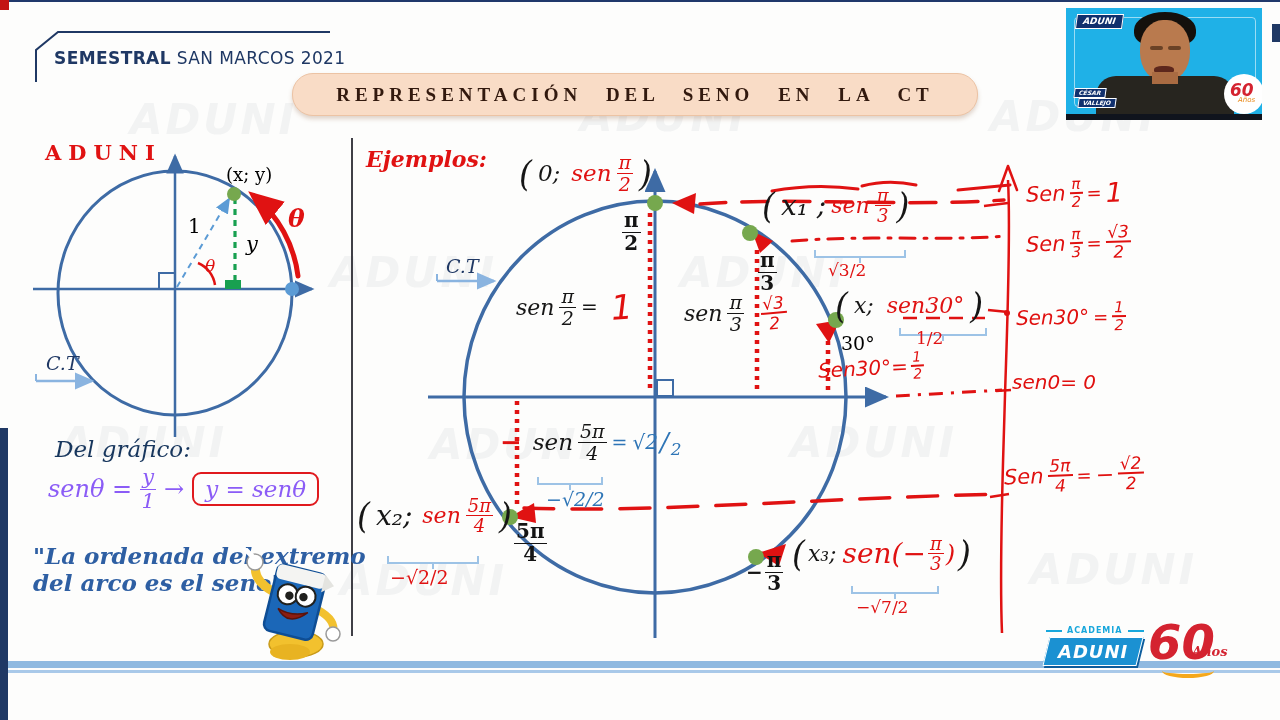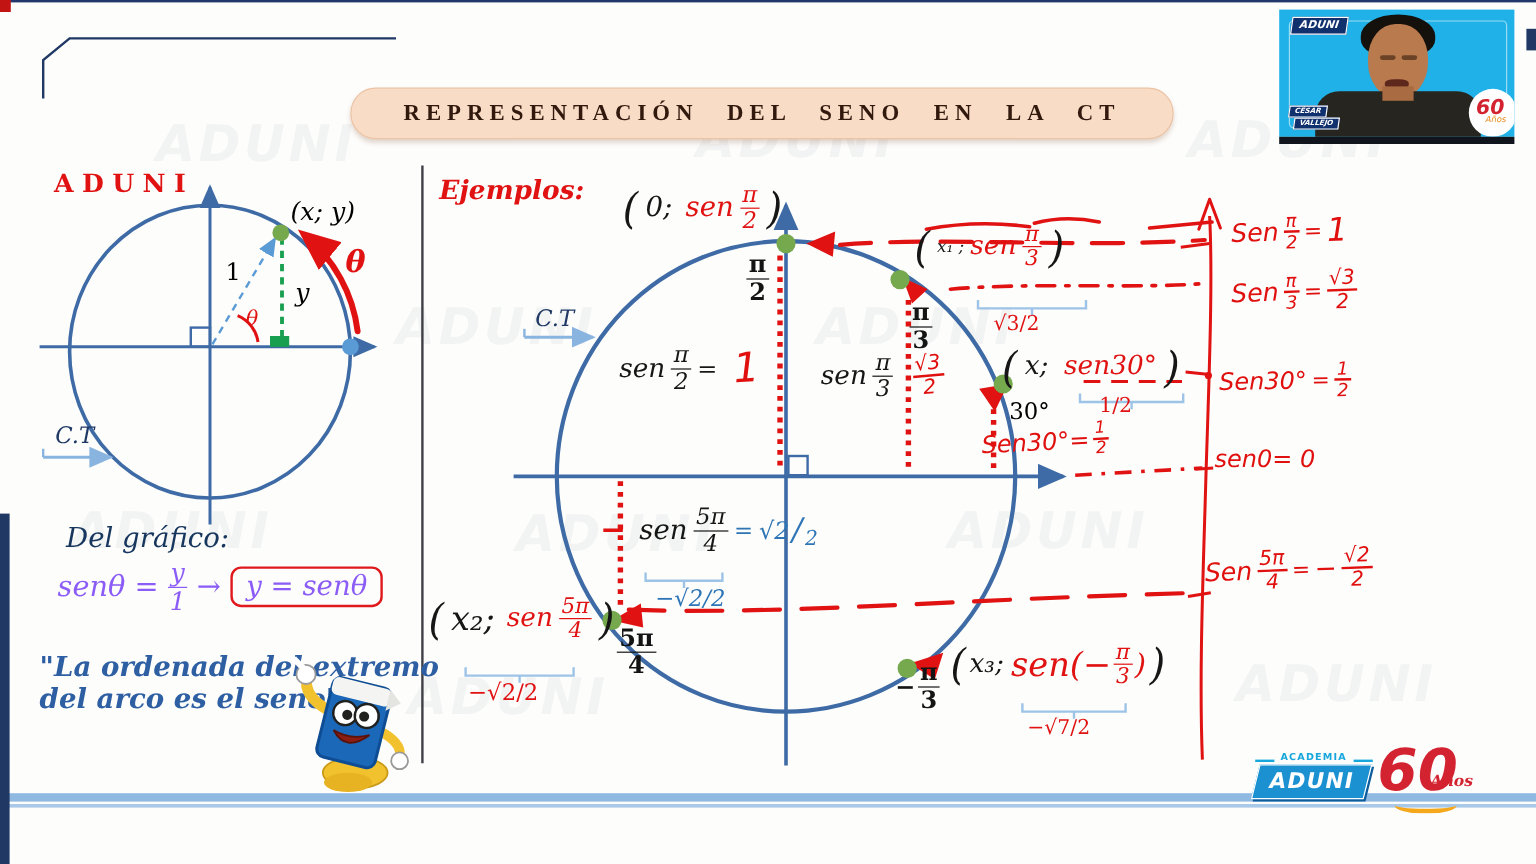--- a/index.html
+++ b/index.html
@@ -45,20 +45,23 @@
   <span class="wm" style="left:340px;top:556px">ADUNI</span>
   <span class="wm" style="left:1030px;top:545px">ADUNI</span>
 
   <div class="abs" style="left:0;top:0;width:1280px;height:2px;background:#20386b;z-index:5"></div>
   <div class="abs" style="left:0;top:0;width:9px;height:10px;background:#c31414;z-index:5"></div>
   <div class="abs" style="left:0;top:428px;width:8px;height:292px;background:#1f3864;z-index:5"></div>
   <div class="abs" style="left:1272px;top:24px;width:8px;height:18px;background:#1f3864;z-index:5"></div>
   <div class="abs" style="left:0;top:661px;width:1280px;height:7px;background:#8fb9e0;z-index:2"></div>
   <div class="abs" style="left:0;top:670px;width:1280px;height:3px;background:#a9c9e9;z-index:2"></div>
 
+  <div class="lbl" style="left:54px;top:48px;font-family:'DejaVu Sans',sans-serif;font-size:17px;color:#1f3864;letter-spacing:.4px">
+    <b>SEMESTRAL</b><span> SAN MARCOS 2021</span>
+  </div>
   <div class="titlepill">
     <span>REPRESENTACIÓN DEL SENO EN LA CT</span>
   </div>
 
   <svg width="1280" height="720" viewBox="0 0 1280 720">
     <defs>
       <marker id="mb" markerWidth="9" markerHeight="9" refX="7" refY="3.5" orient="auto">
           <path d="M0,0 L8,3.5 L0,7 z" fill="#3e6ba5"></path>
         </marker>
       <marker id="mdb" markerWidth="9" markerHeight="9" refX="7" refY="3.5" orient="auto">
@@ -150,21 +153,21 @@
       <polygon points="86,20 97,29 86,38" fill="#e4e4e0"></polygon>
       <circle cx="54" cy="48" r="10" fill="#fff" stroke="#20201e" stroke-width="2"></circle>
       <circle cx="72" cy="46" r="10" fill="#fff" stroke="#20201e" stroke-width="2"></circle>
       <circle cx="56" cy="49" r="4.2" fill="#20201e"></circle>
       <circle cx="70" cy="47" r="4.2" fill="#20201e"></circle>
       <path d="M 48 64 Q 62 80 78 61 Q 63 69 48 64" fill="#8c1d12" stroke="#5a130b" stroke-width="1.5"></path>
     </g>
   </svg>
 
   <div class="lbl" style="left:45px;top:140px;color:#e01212;font-weight:700;font-size:21px;letter-spacing:7px">ADUNI</div>
-  <div class="lbl" style="left:242px;top:164px;font-style:italic;font-size:21px">(x; y)</div>
+  <div class="lbl" style="left:226px;top:164px;font-size:18px">(x; y)</div>
   <div class="lbl" style="left:188px;top:214px;font-size:20px">1</div>
   <div class="lbl" style="left:246px;top:232px;font-style:italic;font-size:21px">y</div>
   <div class="lbl" style="left:288px;top:204px;color:#e01212;font-weight:700;font-style:italic;font-size:25px">θ</div>
   <div class="lbl" style="left:205px;top:256px;color:#e01212;font-style:italic;font-size:17px">θ</div>
   <div class="lbl" style="left:46px;top:352px;font-style:italic;font-size:19px;color:#1f3864">C.T</div>
   <div class="lbl" style="left:55px;top:436px;font-style:italic;font-size:23px;color:#17365d">Del gráfico:</div>
 
   <div class="mrow" style="left:48px;top:466px;gap:8px;color:#8b5cf6">
     <span style="font-size:24px">senθ =</span>
     <span class="frac" style="font-size:21px">
@@ -219,21 +222,21 @@
       </span>
   </div>
 
   <span class="frac bfrac lbl" style="left:758px;top:250px;font-size:20px">
       <span class="fn">π</span>
       <span>3</span>
     </span>
 
   <div class="mrow" style="left:761px;top:186px">
     <span class="paren">(</span>
-    <span style="font-size:14px">x₁ ;</span>
+    <span style="font-size:28px">x₁ ;</span>
     <span class="red" style="font-size:22px">sen</span>
     <span class="frac red" style="font-size:18px">
         <span class="fn">π</span>
         <span>3</span>
       </span>
     <span class="paren">)</span>
   </div>
   <div class="lbl red" style="left:828px;top:260px;font-size:17px">√3/2</div>
 
   <div class="mrow" style="left:834px;top:286px">
@@ -359,21 +362,21 @@
     <div class="chip abs" style="left:8px;top:80px;padding:1px 4px;font-size:6px">CÉSAR</div>
     <div class="chip abs" style="left:12px;top:90px;padding:1px 4px;font-size:6px">VALLEJO</div>
     <div class="abs" style="left:158px;top:66px;width:40px;height:40px;background:#fff;border-radius:50%">
       <span class="abs" style="left:6px;top:6px;color:#d42330;font-weight:800;font-style:italic;font-size:17px;font-family:'DejaVu Sans',sans-serif">60</span>
       <span class="abs" style="left:14px;top:22px;color:#e88a1a;font-style:italic;font-size:7px;font-family:'DejaVu Sans',sans-serif">Años</span>
     </div>
   </div>
   <div class="abs" style="left:1066px;top:114px;width:196px;height:6px;background:#10141d;z-index:6"></div>
 
   <div class="abs" style="left:1046px;top:626px;z-index:6;text-align:center">
-    <div style="display:flex;align-items:flex-end;gap:5px;justify-content:center;margin-bottom:2px">
+    <div style="display:flex;align-items:center;gap:5px;justify-content:center;margin-bottom:2px">
       <span style="width:16px;height:2px;background:#18a7dc;display:inline-block"></span>
       <span style="font-family:'DejaVu Sans',sans-serif;font-weight:700;font-size:8px;letter-spacing:1px;color:#18a7dc">ACADEMIA</span>
       <span style="width:16px;height:2px;background:#18a7dc;display:inline-block"></span>
     </div>
     <div style="width:92px;height:27px;background:#1b91d2;transform:skewX(-14deg);box-shadow:2px 2px 0 #0d5c9c;border:1.5px solid #fff;display:flex;align-items:center;justify-content:center">
       <span style="transform:skewX(14deg);color:#fff;font-family:'DejaVu Sans',sans-serif;font-weight:800;font-style:italic;font-size:18px;letter-spacing:1px">ADUNI</span>
     </div>
   </div>
   <div class="abs" style="left:1148px;top:618px;z-index:6">
     <span style="font-family:'DejaVu Sans',sans-serif;font-weight:800;font-style:italic;font-size:48px;color:#d42330;line-height:1">60</span>

